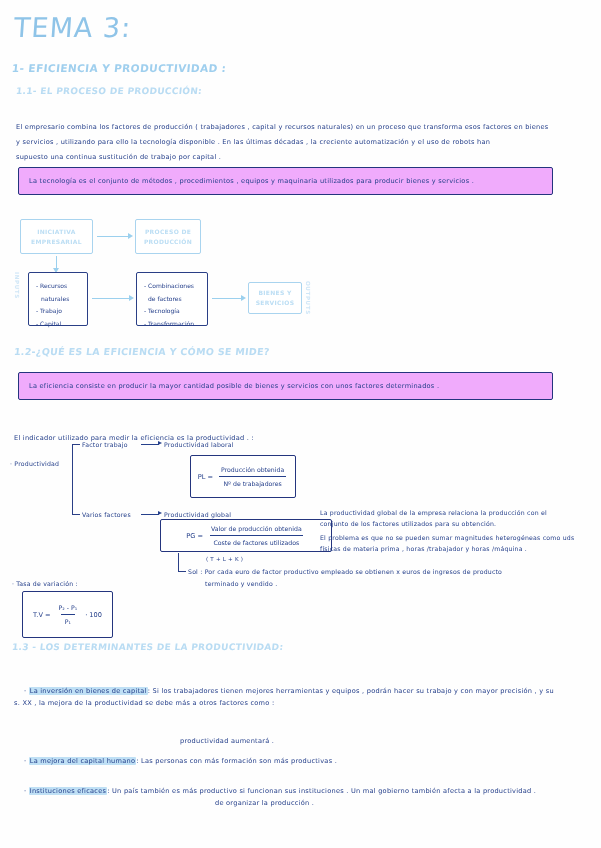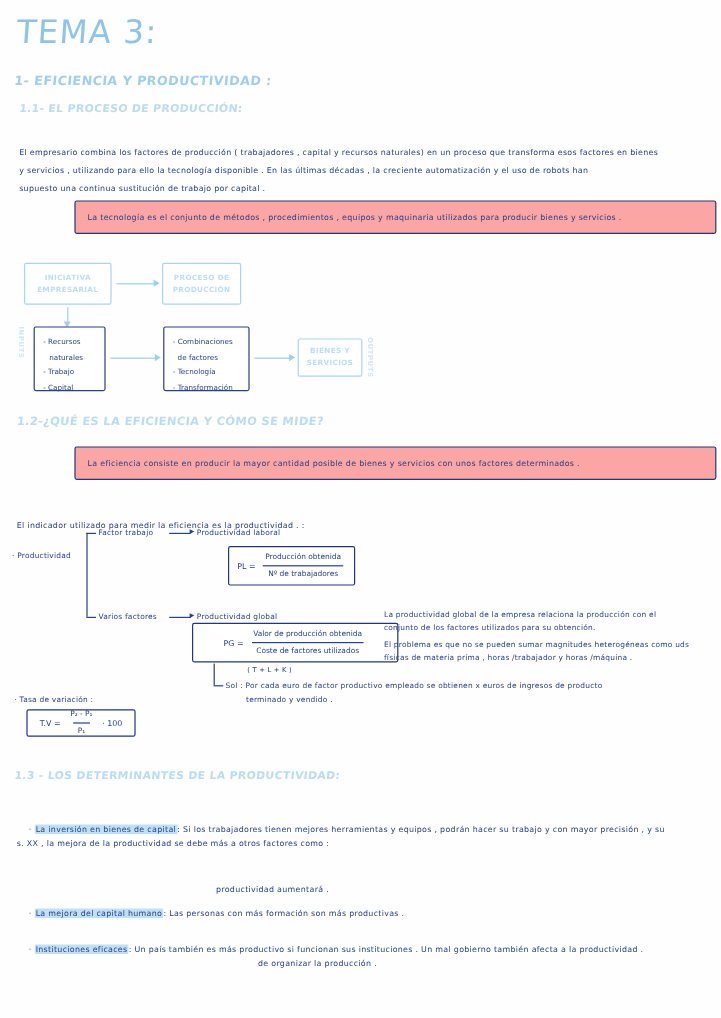--- a/index.html
+++ b/index.html
@@ -31,21 +31,21 @@
     color:#26408b;letter-spacing:.25px;margin-top:13px;
   }
   .small-txt{
     position:absolute;font-size:6.2px;line-height:12px;
     color:#26408b;letter-spacing:.2px;
   }
 
   
   .hl-box{
     position:absolute;border:1.6px solid #24357e;border-radius:2px;
-    background:#fca5a5;box-sizing:border-box;margin-left:44px;
+    background:#f0abfc;box-sizing:border-box;
   }
   .hl-box .inner{
     position:absolute;left:10px;top:50%;transform:translateY(-50%);
     font-size:6.6px;color:#26408b;letter-spacing:.25px;line-height:12px;
     padding-right:10px;
   }
 
   
   .fbox{
     position:absolute;box-sizing:border-box;border:1.4px solid #2a3f86;
@@ -183,21 +183,21 @@
 
   <div class="line v" style="left:72px;top:444px;height:70px;"></div>
   <div class="line h" style="left:72px;top:444px;width:8px;"></div>
   <div class="line h" style="left:72px;top:514px;width:8px;"></div>
 
   <div class="small-txt" style="left:82px;top:439px;">Factor trabajo</div>
   <div class="arrow h" style="left:141px;top:444px;width:18px;background:#26408b;"></div>
   <div class="arrowhead" style="left:158px;top:441px;border-left-color:#26408b;border-top-width:2.6px;border-bottom-width:2.6px;border-left-width:4px;"></div>
   <div class="small-txt" style="left:164px;top:439px;">Productividad laboral</div>
 
-  <div class="fmbox" style="left:190px;top:455px;width:106px;height:33px;">
+  <div class="fmbox" style="left:190px;top:455px;width:106px;height:43px;">
     <span class="lhs">PL =</span>
     <span class="frac">
       <span class="num">Producción obtenida</span>
       <span class="den">Nº de trabajadores</span>
     </span>
   </div>
 
   <div class="small-txt" style="left:82px;top:509px;">Varios factores</div>
   <div class="arrow h" style="left:141px;top:514px;width:18px;background:#26408b;"></div>
   <div class="arrowhead" style="left:158px;top:511px;border-left-color:#26408b;border-top-width:2.6px;border-bottom-width:2.6px;border-left-width:4px;"></div>
@@ -216,21 +216,21 @@
   <div class="line h" style="left:178px;top:571px;width:8px;"></div>
   <div class="small-txt" style="left:188px;top:566px;width:390px;">Sol : Por cada euro de factor productivo empleado se obtienen x euros de ingresos de producto</div>
   <div class="small-txt" style="left:205px;top:578px;">terminado y vendido .</div>
 
   <div class="small-txt" style="left:320px;top:507px;width:272px;">La productividad global de la empresa relaciona la producción con el</div>
   <div class="small-txt" style="left:320px;top:518px;width:272px;">conjunto de los factores utilizados para su obtención.</div>
   <div class="small-txt" style="left:320px;top:532px;width:272px;">El problema es que no se pueden sumar magnitudes heterogéneas como uds</div>
   <div class="small-txt" style="left:320px;top:543px;width:272px;">físicas de materia prima , horas /trabajador  y  horas /máquina .</div>
 
   <div class="small-txt" style="left:12px;top:578px;">· Tasa de variación :</div>
-  <div class="fmbox" style="left:22px;top:591px;width:91px;height:23px;">
+  <div class="fmbox" style="left:22px;top:591px;width:91px;height:47px;">
     <span class="lhs">T.V =</span>
     <span class="frac">
       <span class="num">P₂ - P₁</span>
       <span class="den">P₁</span>
     </span>
     <span class="lhs" style="margin-left:4px;margin-right:0;">· 100</span>
   </div>
 
   <div class="h2" style="left:12px;top:642px;font-size:9px;">1.3 - LOS DETERMINANTES DE LA PRODUCTIVIDAD:</div>
 

